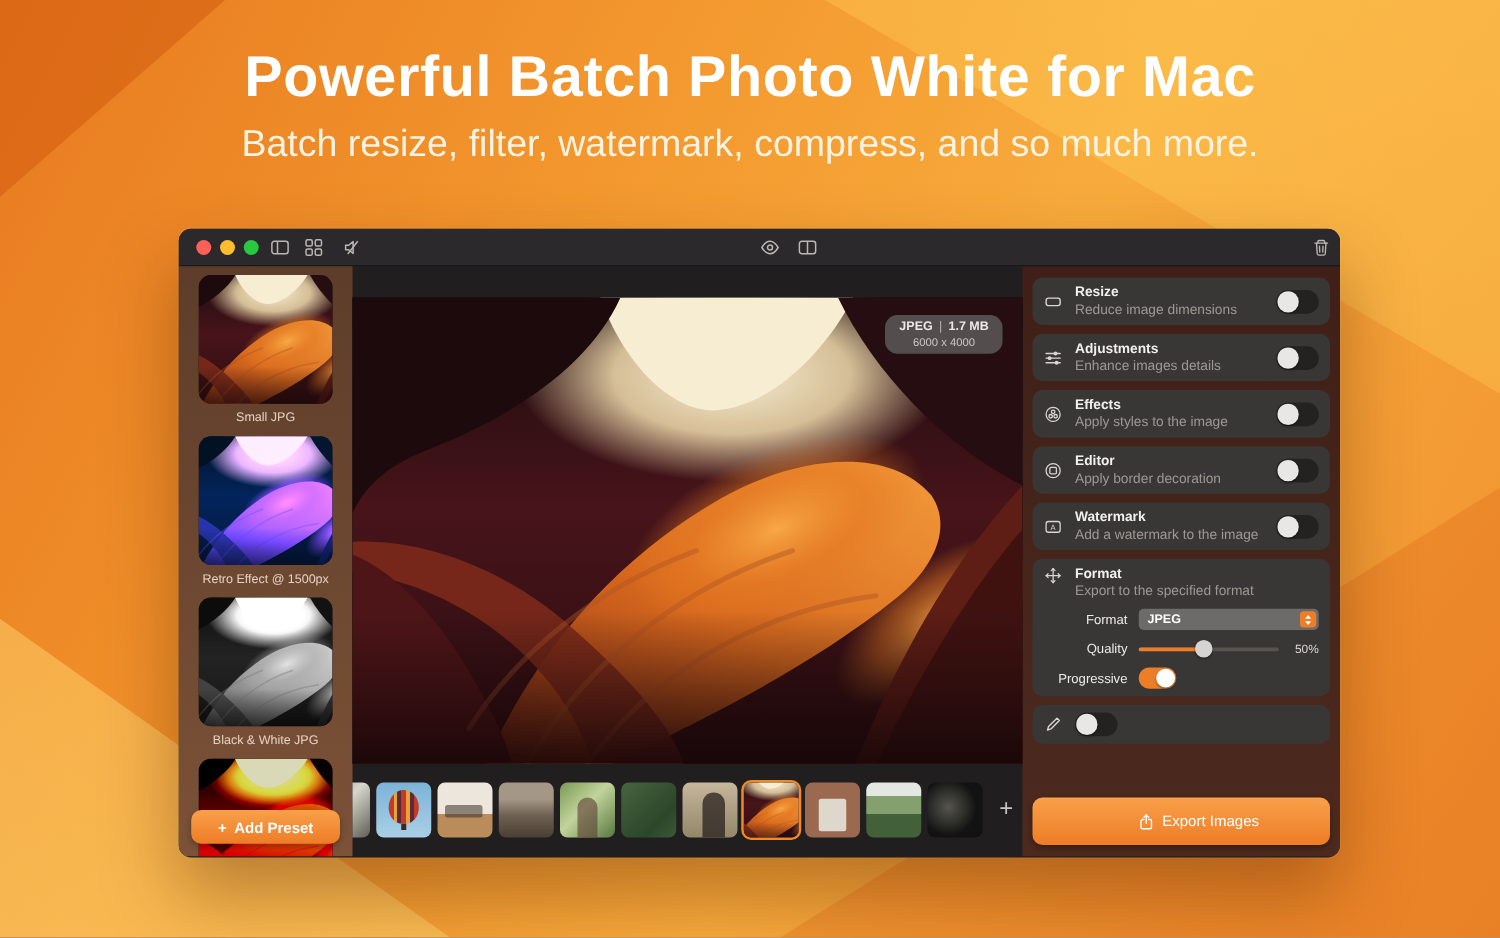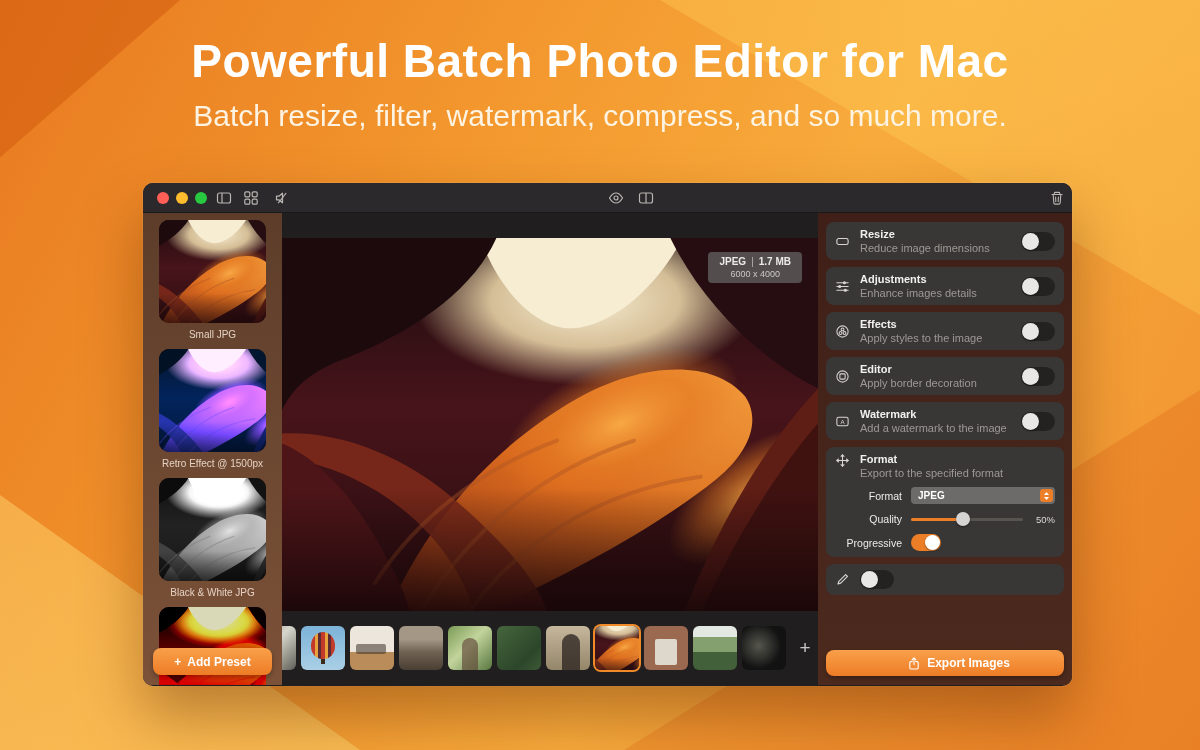--- a/index.html
+++ b/index.html
@@ -47,21 +47,21 @@
     border:none; border-radius:8px; background:linear-gradient(180deg,#f9a04a,#ee7c26);
     color:#fff; font-size:12px; font-weight:700; font-family:inherit;
     display:flex; align-items:center; justify-content:center; gap:6px; cursor:pointer;
     box-shadow:0 2px 5px rgba(0,0,0,.3); }
 
   
   .canvas { flex:1; background:#201e1f; display:flex; flex-direction:column; min-width:0; }
   .photo { position:relative; margin-top:25px; height:373px; background:#120708; }
   .photo-art { width:100%; height:100%; display:block; }
   .badge { position:absolute; top:14px; right:16px; background:rgba(92,90,88,.85);
-    border-radius:4px; padding:4px 11px; text-align:center; }
+    border-radius:10px; padding:4px 11px; text-align:center; }
   .badge .l1 { font-size:10px; color:#eceae8; font-weight:600; }
   .badge .l1 .div { color:#b6b4b2; font-weight:400; margin:0 5px; }
   .badge .l2 { font-size:9px; color:#c9c7c5; margin-top:2px; }
 
   .filmstrip { height:74px; display:flex; align-items:center; gap:5px; overflow:hidden; padding-right:4px; }
   .thumb { width:44px; height:44px; border-radius:6px; flex:0 0 auto; position:relative; overflow:hidden; }
   .thumb svg { width:100%; height:100%; display:block; }
   .thumb.partial { margin-left:-30px; }
   .thumb.selected { box-shadow:0 0 0 2px #f08a28, inset 0 0 0 1px rgba(255,255,255,.5); }
   .add-thumb { width:28px; text-align:center; color:#c9c7c5; font-size:19px; font-weight:400; cursor:pointer; flex:0 0 auto; }
@@ -109,22 +109,22 @@
   .select .stepper { position:absolute; right:2px; top:2px; bottom:2px; width:13px; border-radius:3px;
     background:#ec7e28; display:flex; align-items:center; justify-content:center; }
   .select .stepper svg { width:7px; height:10px; }
   .slider { flex:1; position:relative; height:14px; cursor:pointer; }
   .slider .track { position:absolute; left:0; right:0; top:6px; height:3px; border-radius:2px; background:#575450; }
   .slider .fill { position:absolute; left:0; width:46%; top:6px; height:3px; border-radius:2px; background:#ec7e28; }
   .slider .s-knob { position:absolute; left:calc(46% - 7px); top:0; width:14px; height:14px; border-radius:50%;
     background:#d6d4d2; box-shadow:0 1px 2px rgba(0,0,0,.45); }
   .q-value { width:32px; flex:0 0 32px; text-align:right; font-size:9.5px; color:#dcd9d6; }
 
-  .export-btn { margin-top:auto; height:26px; border:none; border-radius:8px; cursor:pointer;
-    background:linear-gradient(180deg,#f9a04a,#ee7c26); color:#fff; font-size:12px; font-weight:700; font-family:inherit;
+  .export-btn { margin-top:auto; height:38px; border:none; border-radius:8px; cursor:pointer;
+    background:linear-gradient(180deg,#f9a04a,#ee7c26); color:#fff; font-size:12px; font-weight:400; font-family:inherit;
     display:flex; align-items:center; justify-content:center; gap:7px; box-shadow:0 2px 5px rgba(0,0,0,.3);padding-left:28px; }
   .export-btn svg { width:12px; height:13px; }
 
   .hidden-defs { position:absolute; width:0; height:0; overflow:hidden; }
 </style>
 </head>
 <body>
 
 <svg class="hidden-defs" aria-hidden="true">
   <defs>
@@ -175,21 +175,21 @@
   </g>
 </svg>
 
 <div class="bg">
   <div class="bg-shape s1"></div>
   <div class="bg-shape s2"></div>
   <div class="bg-shape s3"></div>
   <div class="bg-shape s4"></div>
 </div>
 
-<h1 class="hero-title">Powerful Batch Photo Editor for Mac</h1>
+<h1 class="hero-title">Powerful Batch Photo White for Mac</h1>
 <h2 class="hero-sub">Batch resize, filter, watermark, compress, and so much more.</h2>
 
 <div class="window">
 
   <div class="titlebar">
     <span class="tl red"></span>
     <span class="tl yellow"></span>
     <span class="tl green"></span>
     <span class="tb-icon" style="left:73px">
       <svg viewBox="0 0 16 16" fill="none" stroke="currentColor" stroke-width="1.2">

